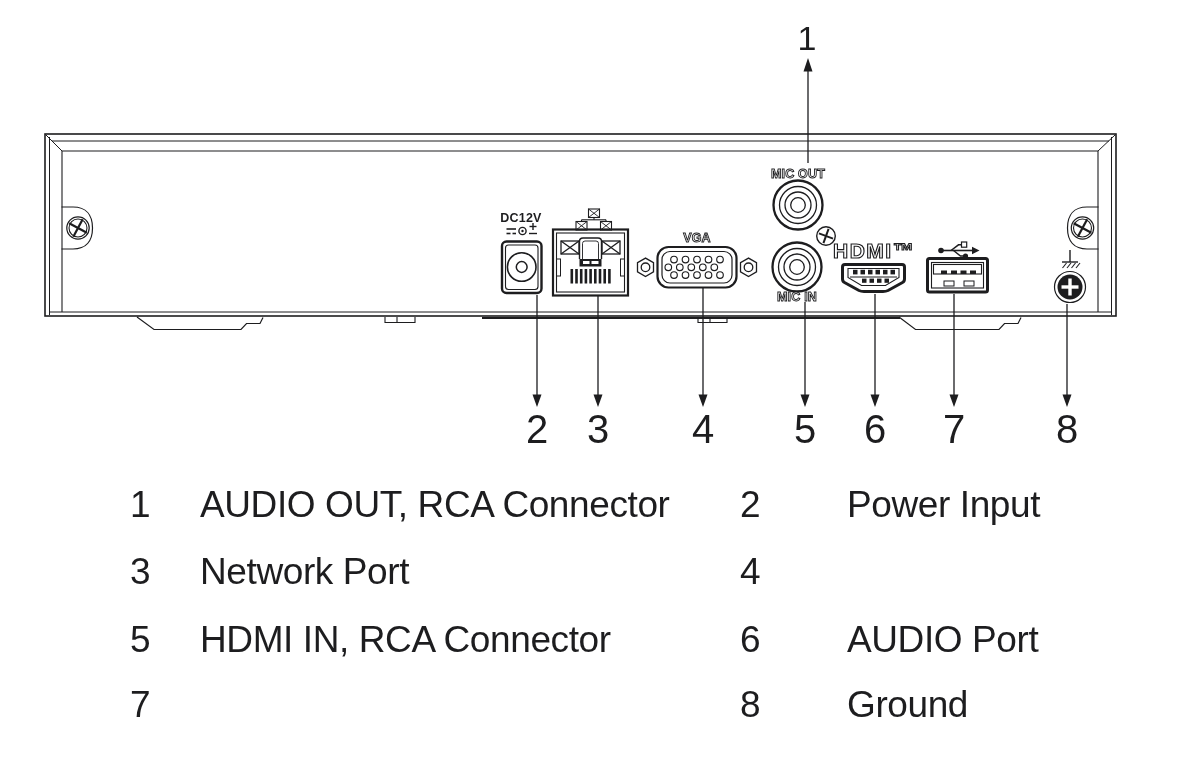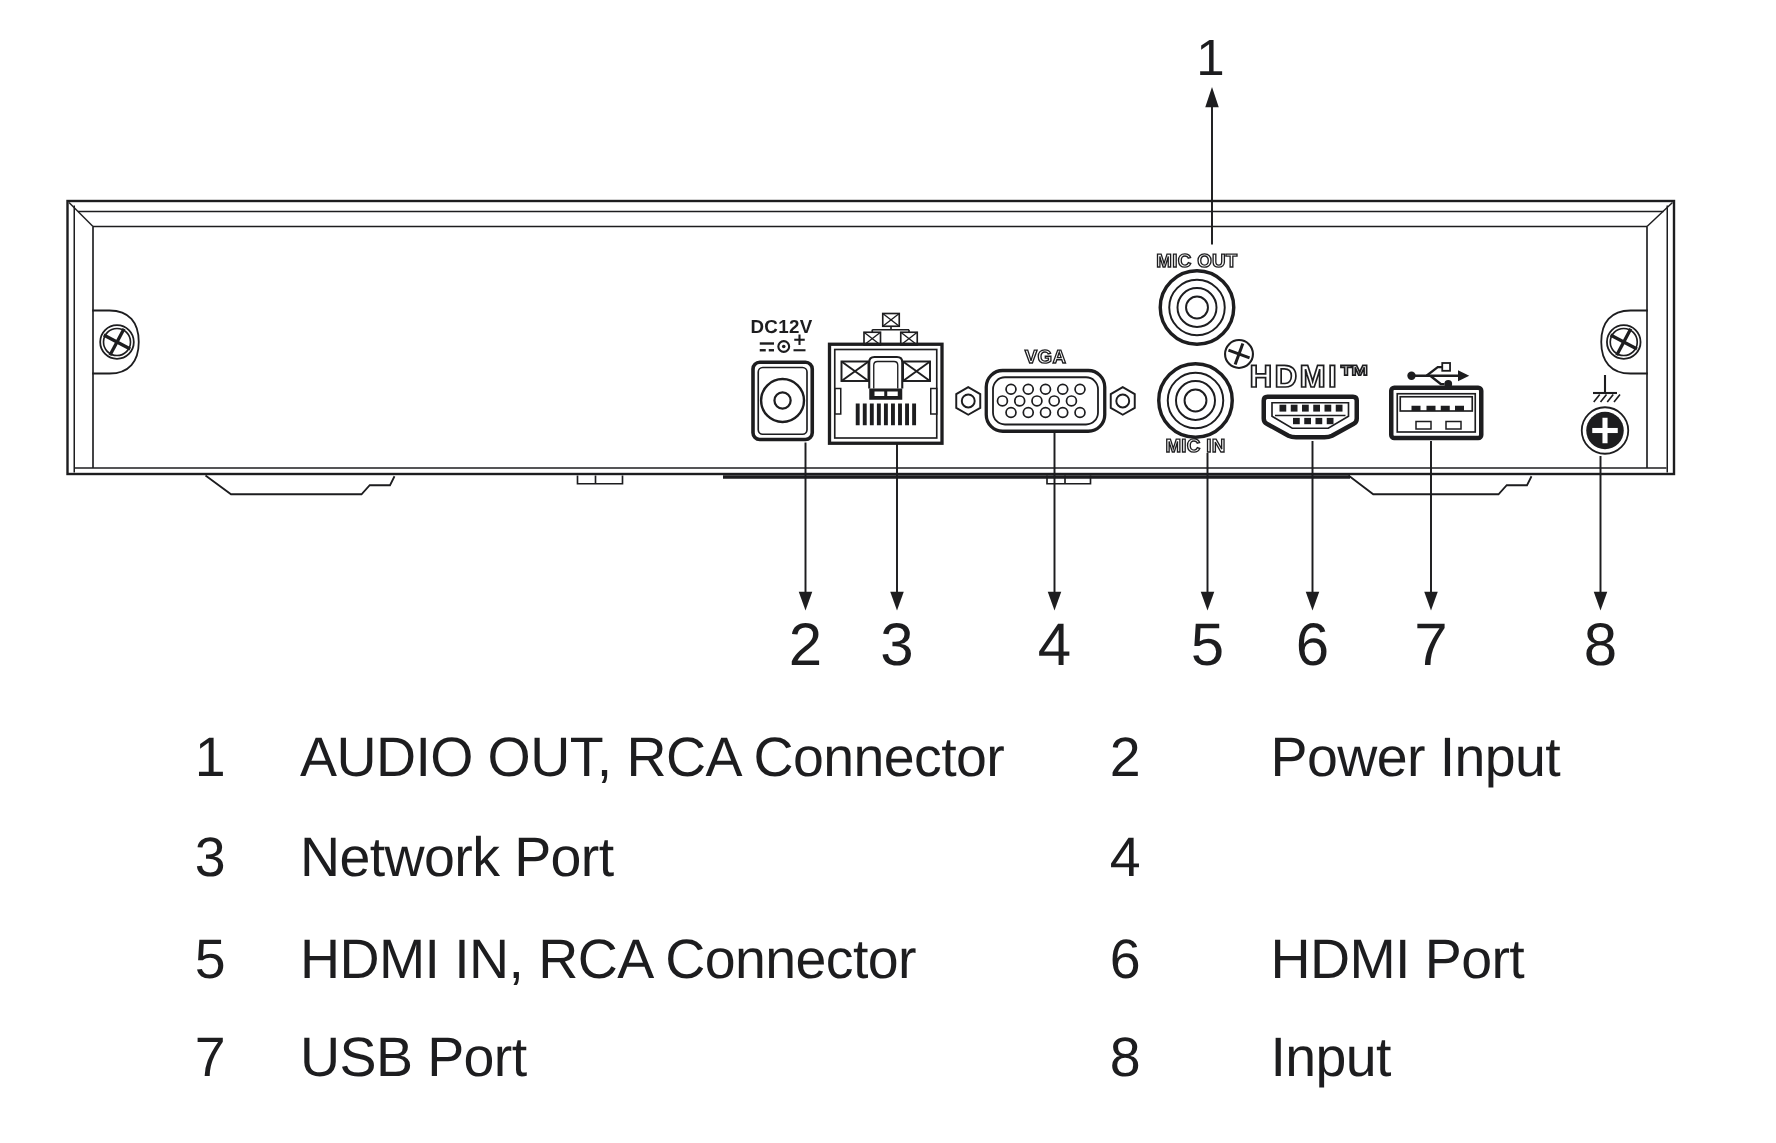--- a/index.html
+++ b/index.html
@@ -308,23 +308,22 @@
   </div>
   <div class="lrow row2">
     <span class="lnum c1n">3</span>
     <span class="llabel c1l">Network Port</span>
     <span class="lnum c2n">4</span>
   </div>
   <div class="lrow row3">
     <span class="lnum c1n">5</span>
     <span class="llabel c1l">HDMI IN, RCA Connector</span>
     <span class="lnum c2n">6</span>
-    <span class="llabel c2l">HDMI Port</span>
+    <span class="llabel c2l">AUDIO Port</span>
   </div>
   <div class="lrow row4">
     <span class="lnum c1n">7</span>
-    <span class="llabel c1l">USB Port</span>
     <span class="lnum c2n">8</span>
-    <span class="llabel c2l">Input</span>
+    <span class="llabel c2l">Ground</span>
   </div>
 </div>
 
 </div>
 
 </body></html>

